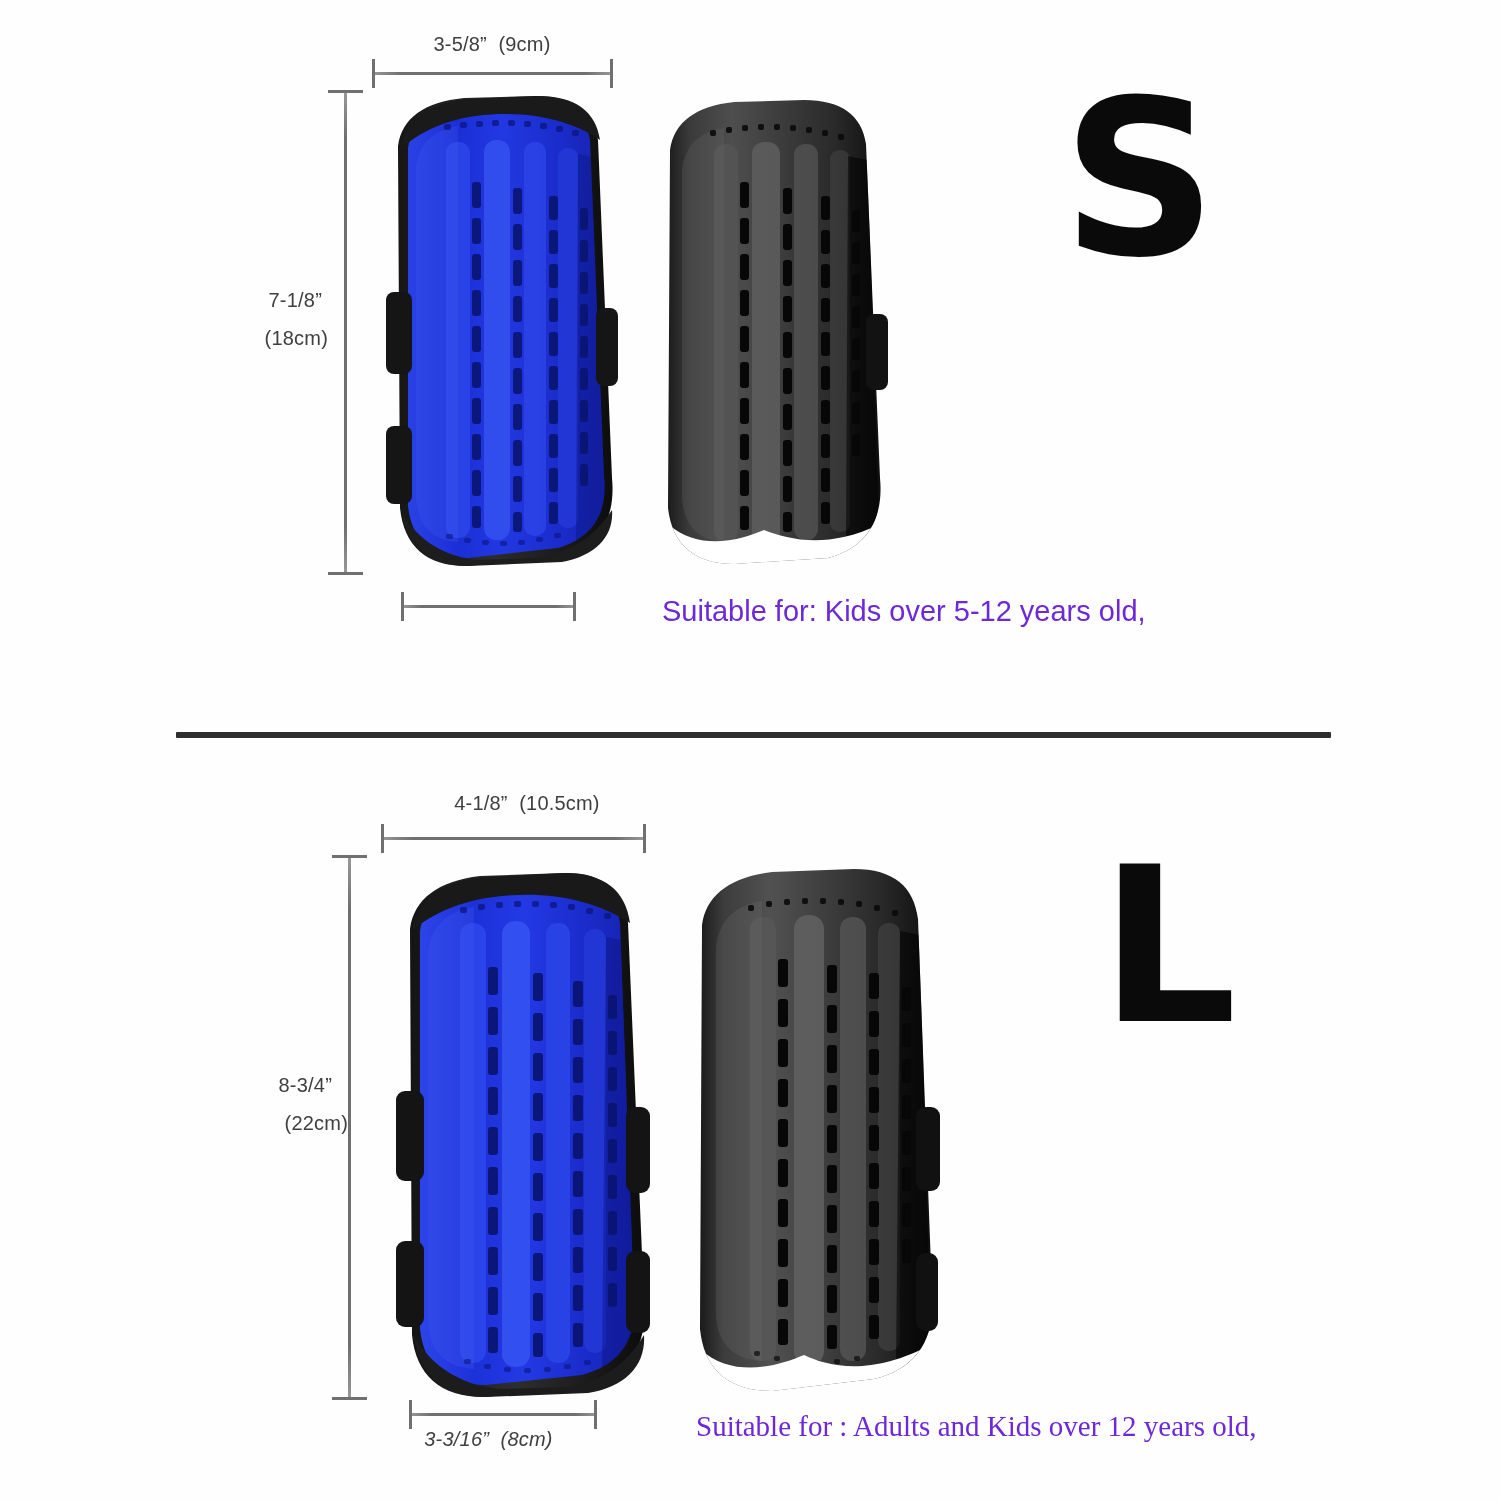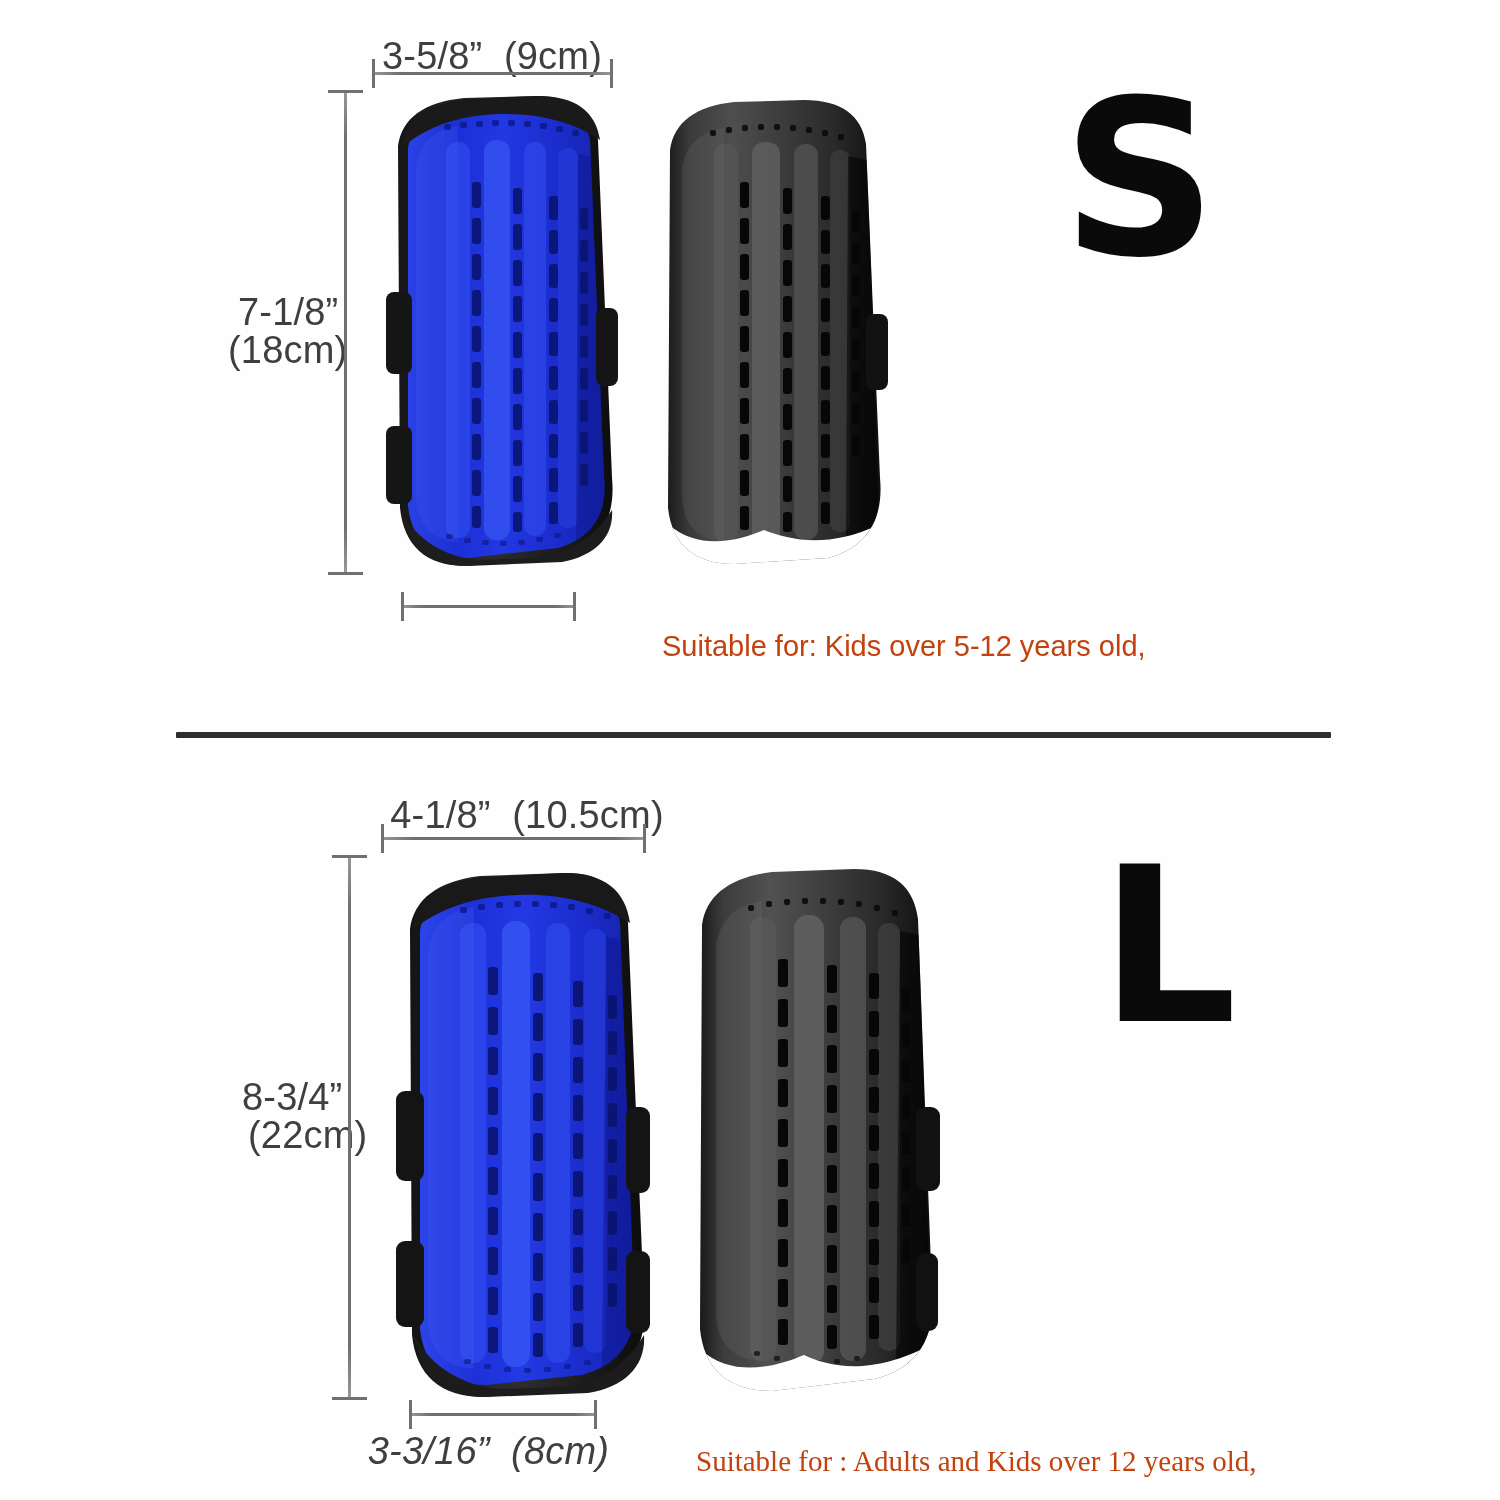--- a/index.html
+++ b/index.html
@@ -20,21 +20,21 @@
     inset: 0;
     background: #fefefe;
   }
 
   
   .abs { position: absolute; }
 
   
   .dim-label {
     position: absolute;
-    font-size: 38px;
+    font-size: 20px;
     color: #3f3f3f;
     letter-spacing: 0.2px;
     white-space: pre;
     line-height: 1.28;
   }
   .dim-label.center { text-align: center; }
   .dim-label.right  { text-align: right; }
 
   
   .hline {
@@ -75,24 +75,23 @@
     font-family: "DejaVu Sans", sans-serif;
     font-weight: bold;
     color: #0a0a0a;
     line-height: 0.95;
   }
 
   
   .info-text {
     position: absolute;
     font-size: 29px;
-    color: #c2410c;
+    color: #6d28d9;
     line-height: 1.62;
     white-space: pre;
-    margin-top: 35px;
   }
 
   
   .divider {
     position: absolute;
     background: #2e2e2e;
     height: 6px;
     border-radius: 1px;
   }
 
@@ -103,21 +102,21 @@
 </head>
 <body>
 
 <div class="page">
 
   <div class="abs" style="left:0;top:0;width:1500px;height:735px;">
 
     <div class="dim-label center" style="left:352px;top:32px;width:280px;">3-5/8”  (9cm)</div>
     <div class="hline" style="left:372px;top:72px;width:241px;"></div>
 
-    <div class="dim-label right" style="left:238px;top:288px;width:90px;">7-1/8”</div>
+    <div class="dim-label right" style="left:232px;top:288px;width:90px;">7-1/8”</div>
     <div class="dim-label right" style="left:228px;top:326px;width:100px;">(18cm)</div>
     <div class="vline" style="left:344px;top:90px;height:485px;"></div>
 
     <div class="hline" style="left:401px;top:605px;width:175px;"></div>
 
     <div class="guard" style="left:372px;top:96px;width:250px;height:470px;">
       <svg viewBox="0 0 250 470" preserveAspectRatio="none">
         <defs>
           <linearGradient id="sBlueBody" x1="0" y1="0" x2="1" y2="0">
             <stop offset="0%" stop-color="#1f33cc"></stop>

